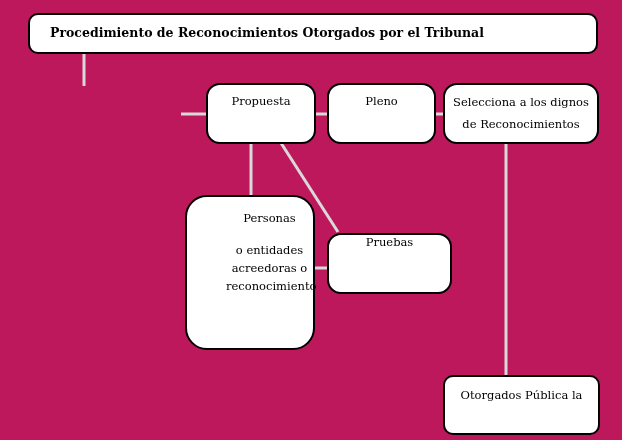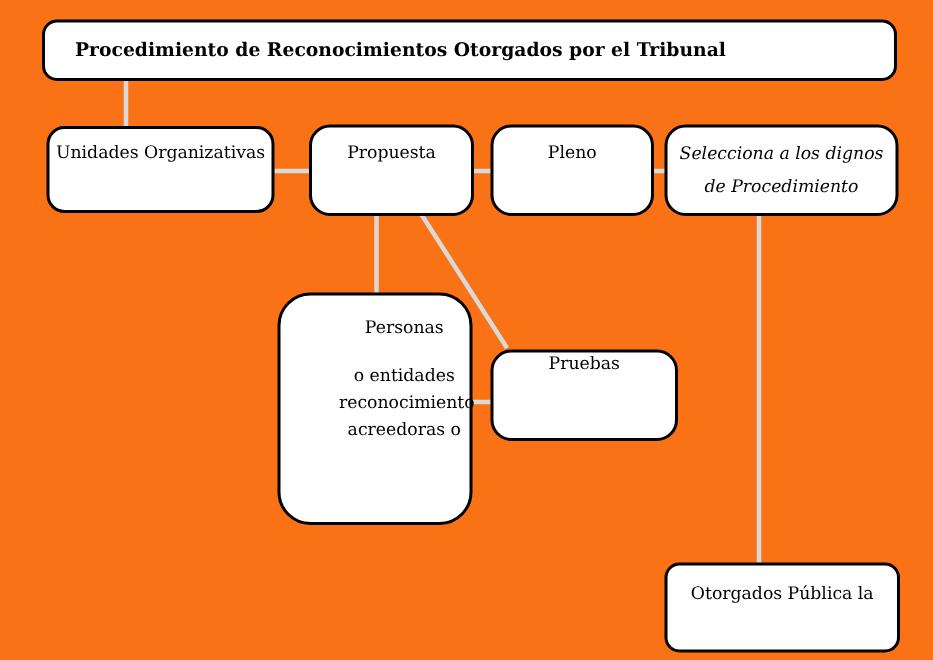--- a/index.html
+++ b/index.html
@@ -4,21 +4,21 @@
 <style>
   html, body {
     margin: 0;
     padding: 0;
     background: #ffffff;
   }
   .stage {
     position: relative;
     width: 622px;
     height: 440px;
-    background: #f97316;
+    background: #be185d;
     font-family: "DejaVu Serif", serif;
     color: #000000;
     overflow: hidden;
   }
   .connectors {
     position: absolute;
     left: 0;
     top: 0;
     z-index: 0;
   }
@@ -55,21 +55,21 @@
     border-radius: 14px; padding-top: 9px;
   }
   .node-pleno {
     left: 327px; top: 83px; width: 109px; height: 61px;
     border-radius: 14px; padding-top: 9px;
   }
   .node-selecciona {
     left: 443px; top: 83px; width: 156px; height: 61px;
     border-radius: 14px; padding-top: 6px;
   }
-  .node-selecciona .line { line-height: 22px; font-style: italic; }
+  .node-selecciona .line { line-height: 22px; }
   .node-personas {
     left: 185px; top: 195px; width: 130px; height: 155px;
     border-radius: 22px; padding-top: 12px;
   }
   .node-personas .line { line-height: 18px; margin-left: 39px; }
   .node-personas .line:first-child { margin-bottom: 14px; }
   .node-pruebas {
     left: 327px; top: 233px; width: 125px; height: 61px;
     border-radius: 14px; padding-top: 0;
   }
@@ -92,42 +92,39 @@
     <line x1="251" y1="142" x2="251" y2="197"></line>
     <line x1="281" y1="143" x2="338" y2="232"></line>
     <line x1="313" y1="268" x2="329" y2="268"></line>
     <line x1="506" y1="142" x2="506" y2="377"></line>
   </svg>
 
   <div class="node node-title">
     <span class="line">Procedimiento de Reconocimientos Otorgados por el Tribunal</span>
   </div>
 
-  <div class="node node-unidades">
-    <span class="line">Unidades Organizativas</span>
-  </div>
 
   <div class="node node-propuesta">
     <span class="line">Propuesta</span>
   </div>
 
   <div class="node node-pleno">
     <span class="line">Pleno</span>
   </div>
 
   <div class="node node-selecciona">
     <span class="line">Selecciona a los dignos</span>
-    <span class="line">de Procedimiento</span>
+    <span class="line">de Reconocimientos</span>
   </div>
 
   <div class="node node-personas">
     <span class="line">Personas</span>
     <span class="line">o entidades</span>
+    <span class="line">acreedoras o</span>
     <span class="line">reconocimiento</span>
-    <span class="line">acreedoras o</span>
   </div>
 
   <div class="node node-pruebas">
     <span class="line">Pruebas</span>
   </div>
 
   <div class="node node-ceremonia">
     <span class="line">Otorgados Pública la</span>
   </div>
 

